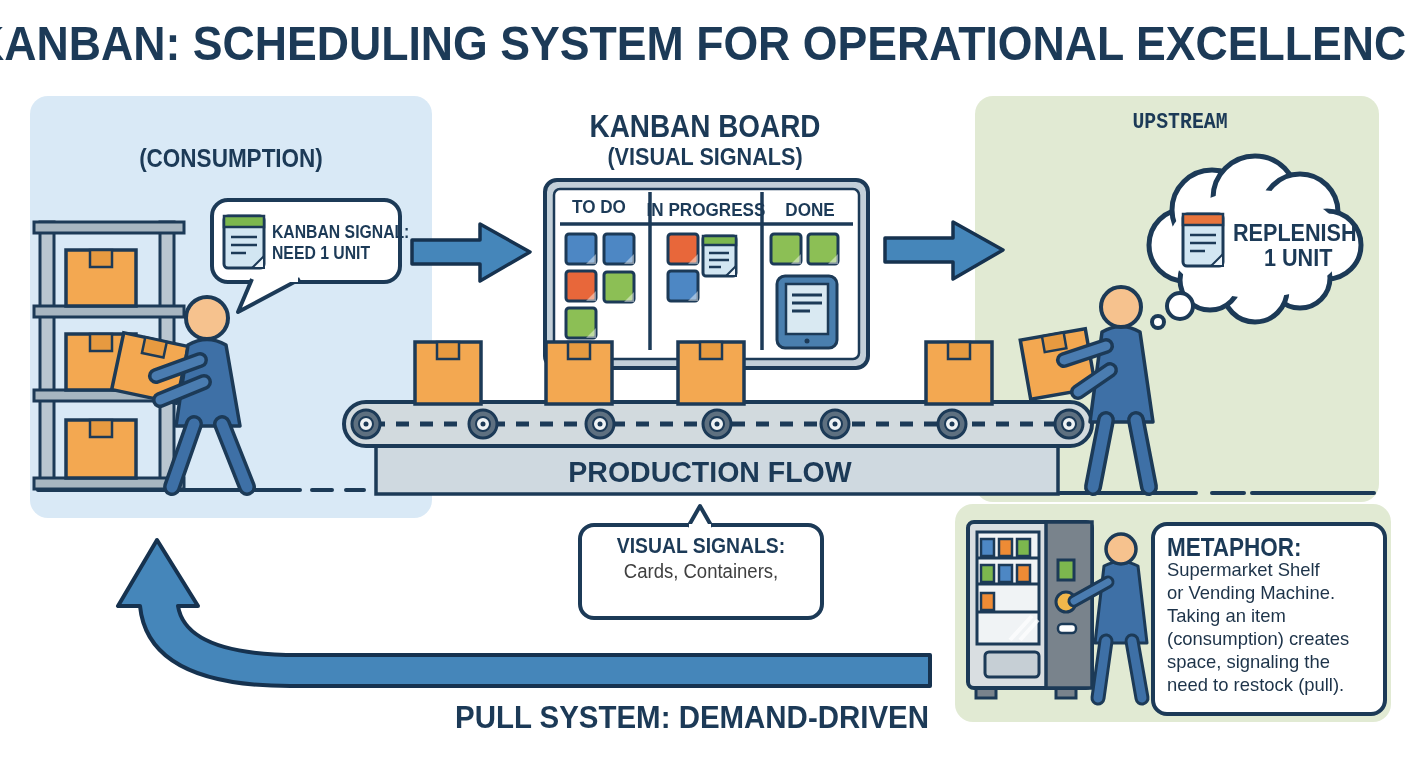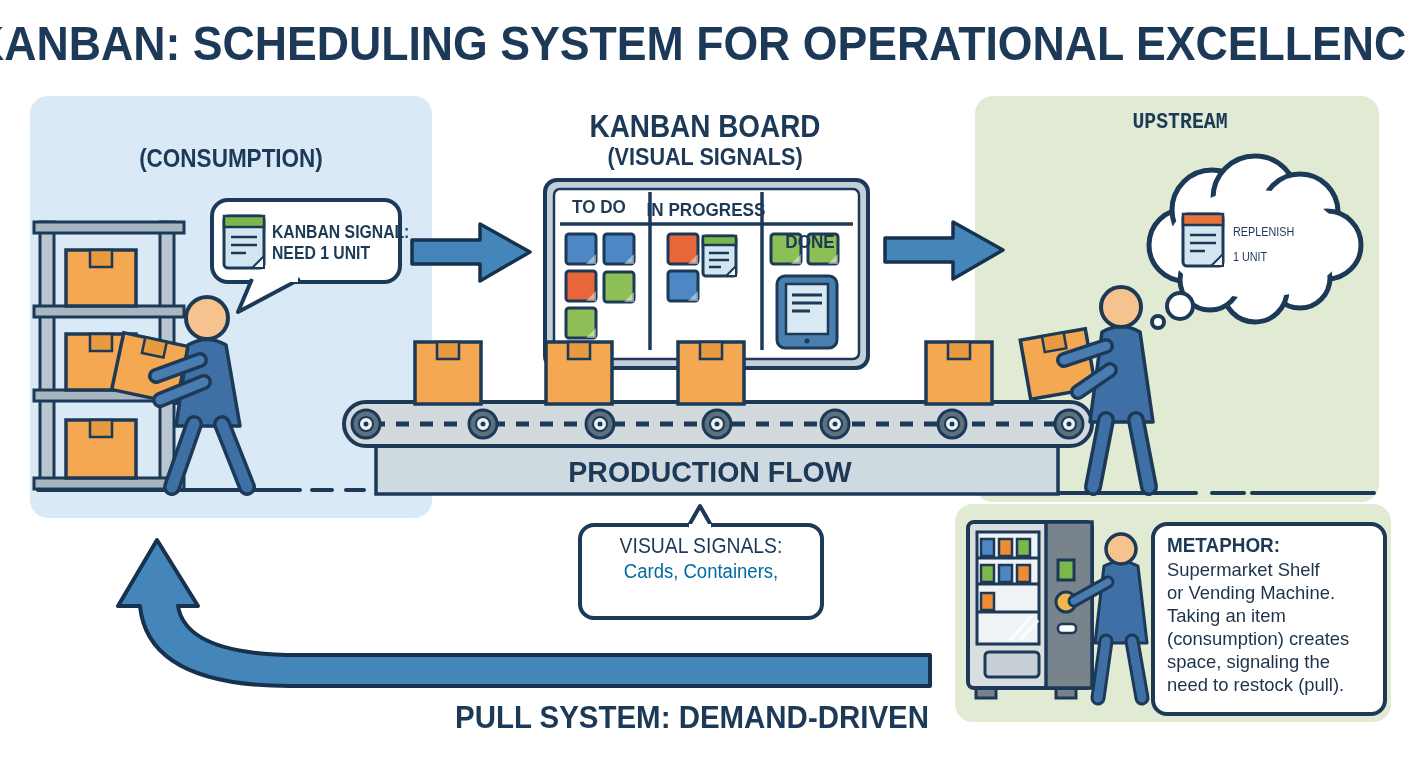--- a/index.html
+++ b/index.html
@@ -8,26 +8,26 @@
   #art{position:absolute;left:0;top:0;width:1408px;height:768px;}
   .txt{position:absolute;white-space:nowrap;color:var(--c-navy,#1c3a57);}
   .ctr{transform:translateX(-50%);text-align:center;}
   .cond{display:inline-block;transform:scaleX(.9);transform-origin:center;}
   .condL{display:inline-block;transform:scaleX(.9);transform-origin:left center;}
   .title{font-size:48px;font-weight:bold;letter-spacing:0px;}
   .h1{font-size:31px;font-weight:bold;}
   .h2{font-size:24px;font-weight:bold;}
   .colhead{font-size:19px;font-weight:bold;}
   .speech{font-size:17.5px;line-height:21px;font-weight:bold;}
-  .thought{font-size:12px;line-height:25px;font-weight:normal;}
+  .thought{font-size:24px;line-height:25px;font-weight:bold;text-align:center;}
   .flowlab{font-size:30px;font-weight:bold;}
-  .callout-t{font-size:21.5px;font-weight:normal;}
-  .callout-l{font-size:19.5px;font-weight:normal;color:#0369a1;}
+  .callout-t{font-size:21.5px;font-weight:bold;}
+  .callout-l{font-size:19.5px;font-weight:normal;color:#404040;}
   .pull{font-size:31px;font-weight:bold;}
-  .meta-t{font-size:21px;font-weight:bold;}
+  .meta-t{font-size:25px;font-weight:bold;}
   .meta-l{font-size:19px;line-height:22.8px;font-weight:normal;color:#1d3349;}
 </style>
 </head>
 <body>
 
 <div id="stage">
 
 <svg id="art" viewBox="0 0 1408 768">
 
   <rect x="30" y="96" width="402" height="422" rx="18" fill="#d9e9f6"></rect>
@@ -298,21 +298,21 @@
 
 <div class="txt ctr h2" style="left:231px;top:144px;font-size:25px;"><span class="cond">(CONSUMPTION)</span></div>
 
 <div class="txt ctr h2" style="left:705px;top:143px;"><span class="cond">(VISUAL SIGNALS)</span></div>
 <div class="txt ctr h1" style="left:705px;top:109px;"><span class="cond">KANBAN BOARD</span></div>
 
 <div class="txt ctr h1" style="left:1180px;top:110px;font-size:22px;font-family:Liberation Mono, monospace;"><span class="cond">UPSTREAM</span></div>
 
 <div class="txt ctr colhead" style="left:599px;top:196px;"><span class="cond">TO DO</span></div>
 <div class="txt ctr colhead" style="left:706px;top:199px;"><span class="cond">IN PROGRESS</span></div>
-<div class="txt ctr colhead" style="left:810px;top:199px;margin-top:32px;"><span class="cond">DONE</span></div>
+<div class="txt ctr colhead" style="left:810px;top:199px;"><span class="cond">DONE</span></div>
 
 <div class="txt speech" style="left:272px;top:222px;">
   <span class="condL">KANBAN SIGNAL:</span><br>
   <span class="condL">NEED 1 UNIT</span>
 </div>
 
 <div class="txt thought" style="left:1233px;top:220px;">
   <span class="condL">REPLENISH</span><br>
   <span class="condL">1 UNIT</span>
 </div>

